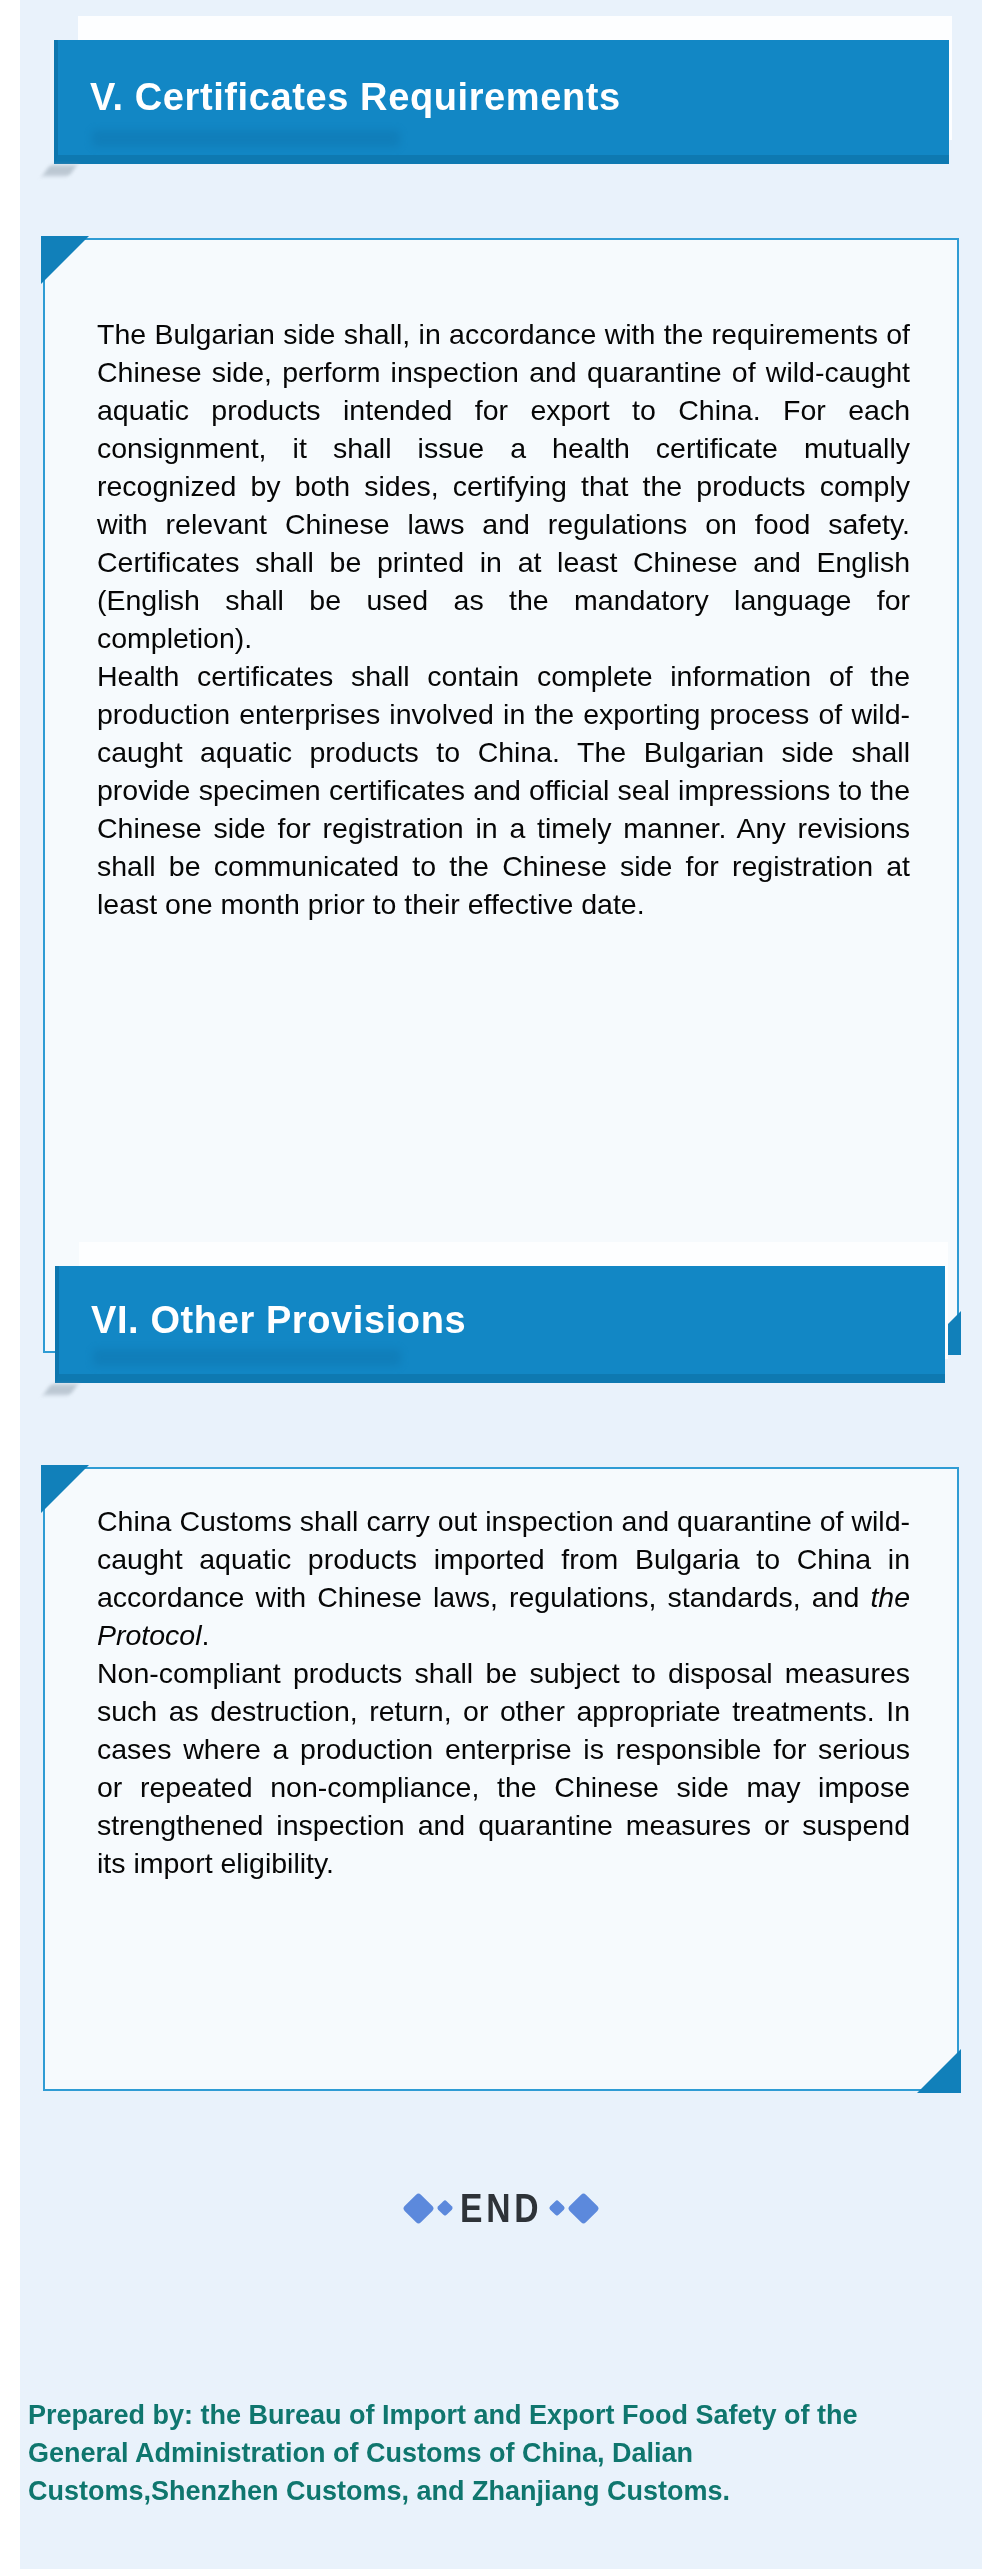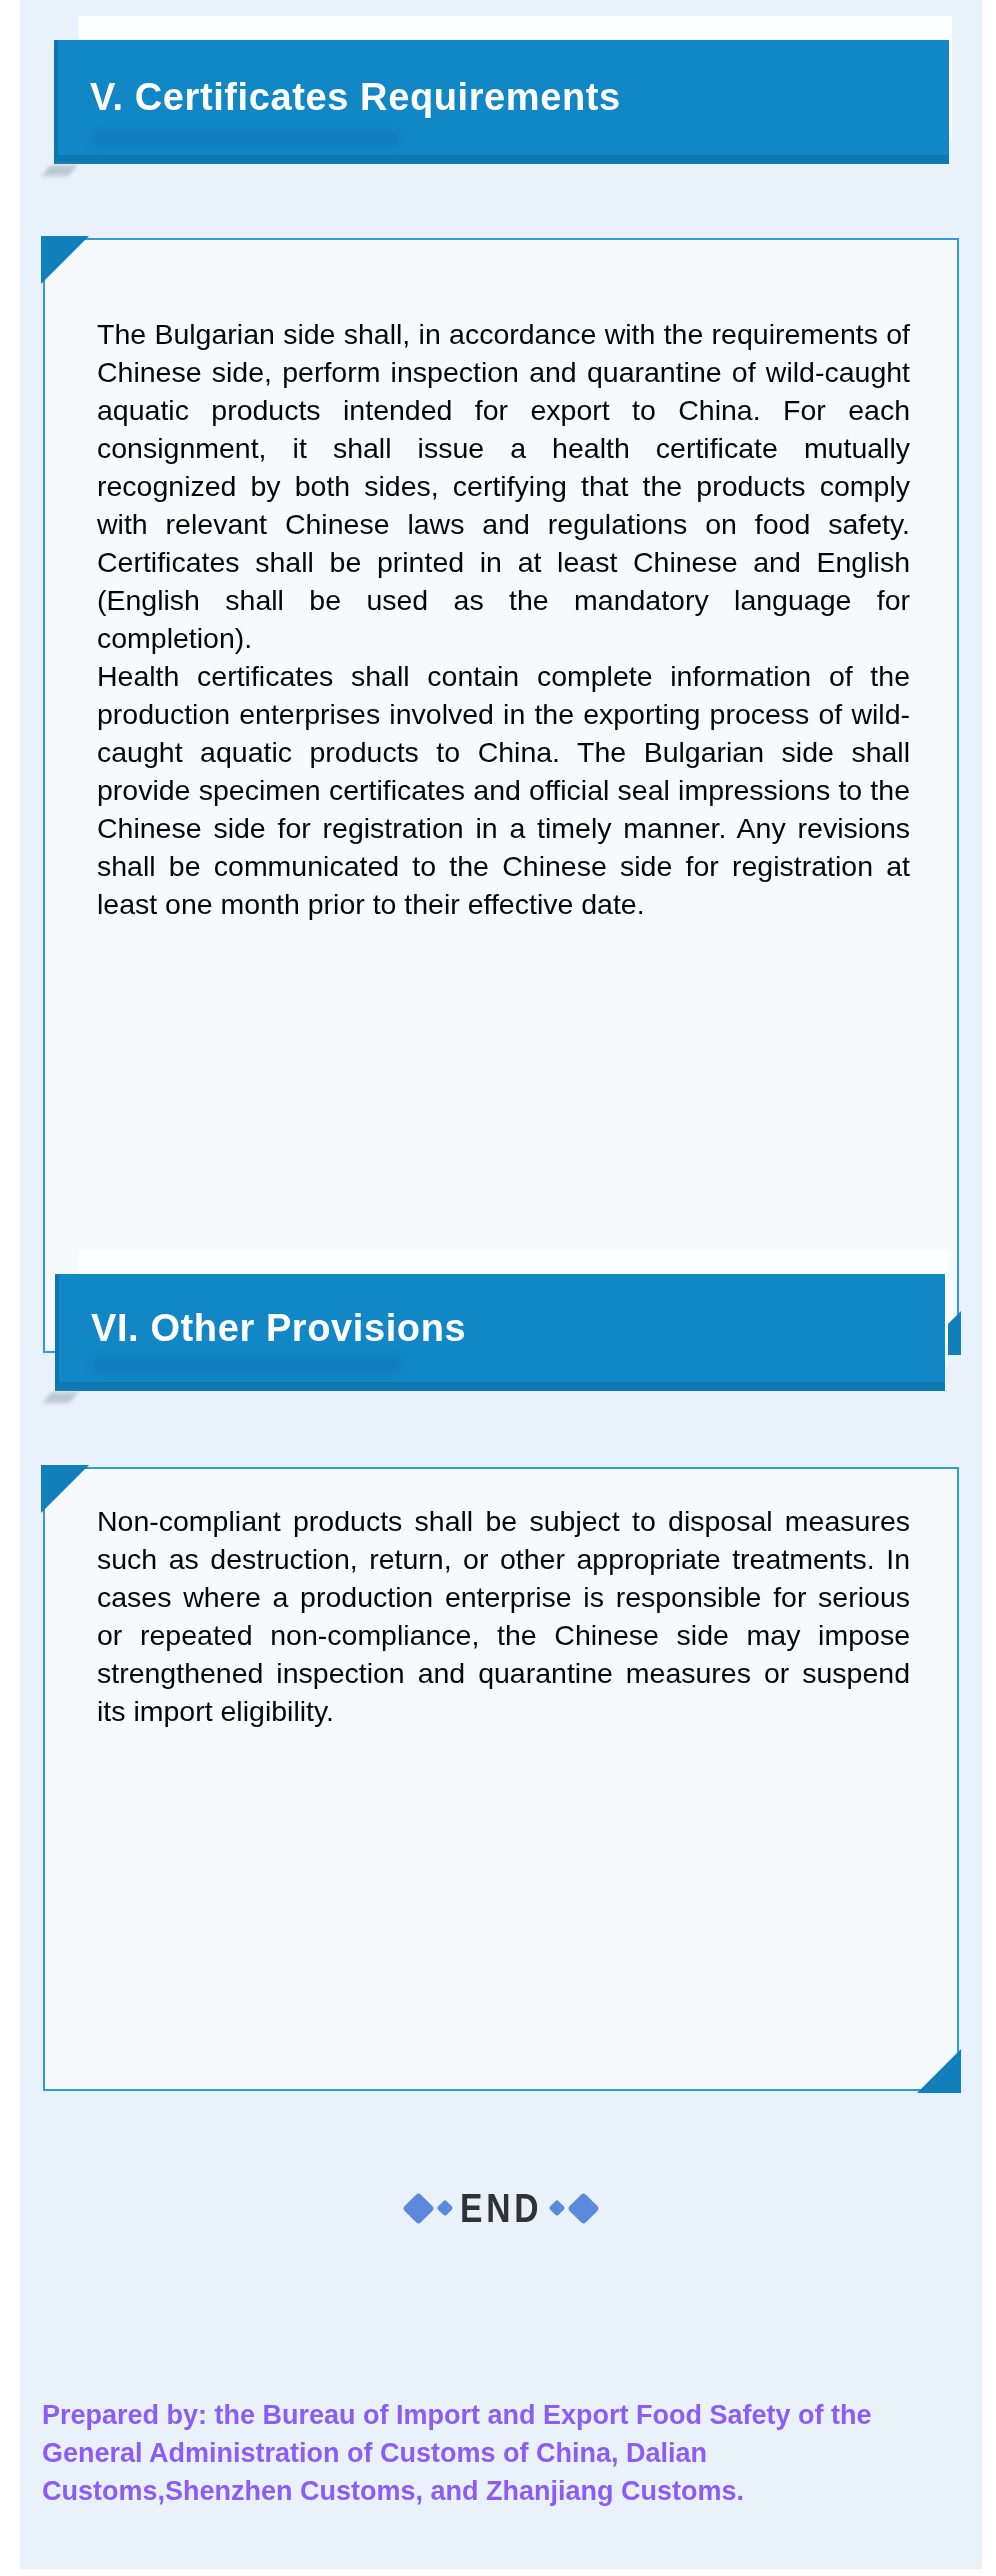--- a/index.html
+++ b/index.html
@@ -62,22 +62,22 @@
   }
   .dgroup{display:flex;align-items:center;gap:9px;}
   .d-lg{width:23px;height:23px;background:#5c89dc;border-radius:3.4px;transform:rotate(45deg);}
   .d-sm{width:12px;height:12px;background:#5c89dc;border-radius:2.3px;transform:rotate(45deg);}
   .end-label{
     font-size:41px;font-weight:bold;color:#2e3338;letter-spacing:4.6px;
     transform:scaleX(.82);transform-origin:center;line-height:46px;
   }
   
   .footer{
-    position:absolute;left:42px;top:2396px;width:866px;
-    font-size:27px;font-weight:bold;color:#8b5cf6;line-height:38px;
+    position:absolute;left:28px;top:2396px;width:866px;
+    font-size:27px;font-weight:bold;color:#0f766e;line-height:38px;
     text-align:left;
   }
 </style>
 </head>
 <body>
 
 <div class="page-bg"></div>
 
 <div class="banner-wrap" style="left:54px;top:40px;width:895px;height:124px;">
   <div class="banner-back"></div>
@@ -90,33 +90,34 @@
 
 <div class="frame" style="left:43px;top:238px;width:916px;height:1115px;">
   <div class="tri-tl"></div>
   <div class="tri-br"></div>
   <div class="frame-text">
     <p>The Bulgarian side shall, in accordance with the requirements of Chinese side, perform inspection and quarantine of wild-caught aquatic products intended for export to China. For each consignment, it shall issue a health certificate mutually recognized by both sides, certifying that the products comply with relevant Chinese laws and regulations on food safety. Certificates shall be printed in at least Chinese and English (English shall be used as the mandatory language for completion).</p>
     <p>Health certificates shall contain complete information of the production enterprises involved in the exporting process of wild-caught aquatic products to China. The Bulgarian side shall provide specimen certificates and official seal impressions to the Chinese side for registration in a timely manner. Any revisions shall be communicated to the Chinese side for registration at least one month prior to their effective date.</p>
   </div>
 </div>
 
-<div class="banner-wrap" style="left:55px;top:1266px;width:890px;height:117px;margin-top:8px;">
+<div class="banner-wrap" style="left:55px;top:1266px;width:890px;height:117px;">
   <div class="banner-back"></div>
   <div class="banner">
     <div class="banner-ghost"></div>
     <div class="banner-title">VI. Other Provisions</div>
   </div>
   <div class="banner-smudge"></div>
 </div>
 
 <div class="frame" style="left:43px;top:1467px;width:916px;height:624px;">
   <div class="tri-tl"></div>
   <div class="tri-br"></div>
   <div class="frame-text" style="padding-top:33px;">
+    <p><span>China Customs shall carry out inspection and quarantine of wild-caught aquatic products imported from Bulgaria to China in accordance with Chinese laws, regulations, standards, and </span><span class="it">the Protocol</span><span>.</span></p>
     <p>Non-compliant products shall be subject to disposal measures such as destruction, return, or other appropriate treatments. In cases where a production enterprise is responsible for serious or repeated non-compliance, the Chinese side may impose strengthened inspection and quarantine measures or suspend its import eligibility.</p>
   </div>
 </div>
 
 <div class="end-row">
   <div class="dgroup">
     <div class="d-lg"></div>
     <div class="d-sm"></div>
   </div>
   <div class="end-label">END</div>

